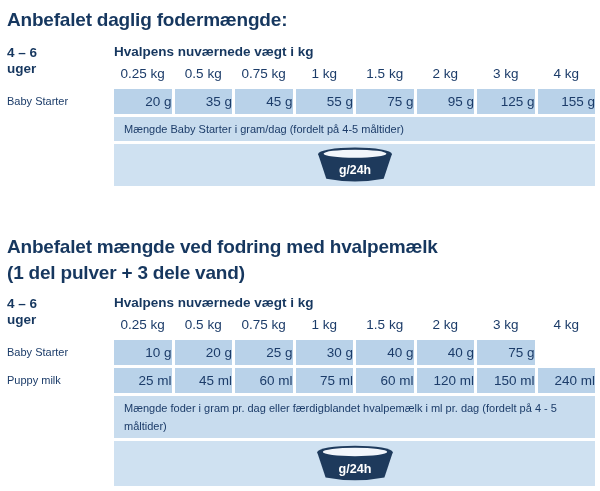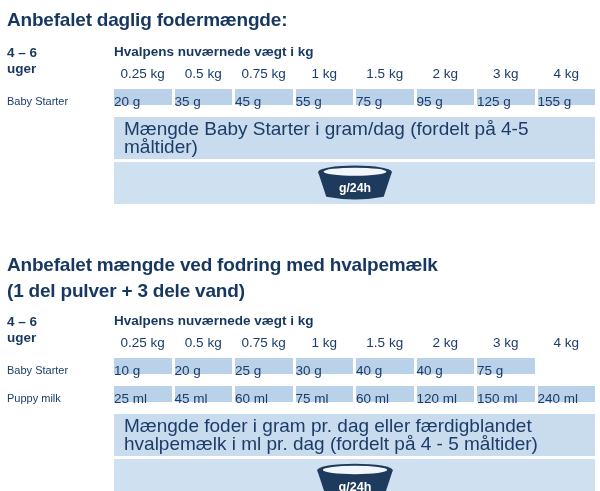--- a/index.html
+++ b/index.html
@@ -41,26 +41,26 @@
   }
   .drow{
     display:grid;grid-template-columns:104px repeat(8,1fr);
     column-gap:3px;margin-top:3px;
   }
   .rlabel{
     font-size:11px;color:var(--text);
     padding-right:15px;line-height:25px;
   }
   .dcell{
-    background:var(--cell);text-align:left;font-size:13.5px;
-    color:var(--text);line-height:25px;height:16px;
+    background:var(--cell);text-align:right;font-size:13.5px;
+    color:var(--text);line-height:25px;height:25px;
   }
   .nrow{display:grid;grid-template-columns:104px 1fr;column-gap:3px;margin-top:3px;}
   .ncell{
-    background:var(--note);color:var(--text);font-size:19px;
+    background:var(--note);color:var(--text);font-size:11px;
     padding:3px 10px;line-height:18px;min-height:24px;
     display:flex;align-items:center;
   }
   .bcell{
     background:var(--band);display:flex;align-items:center;justify-content:center;
   }
   .band-1{height:42px;}
   .band-2{height:45px;}
   .bowl{display:block;}
 </style>

